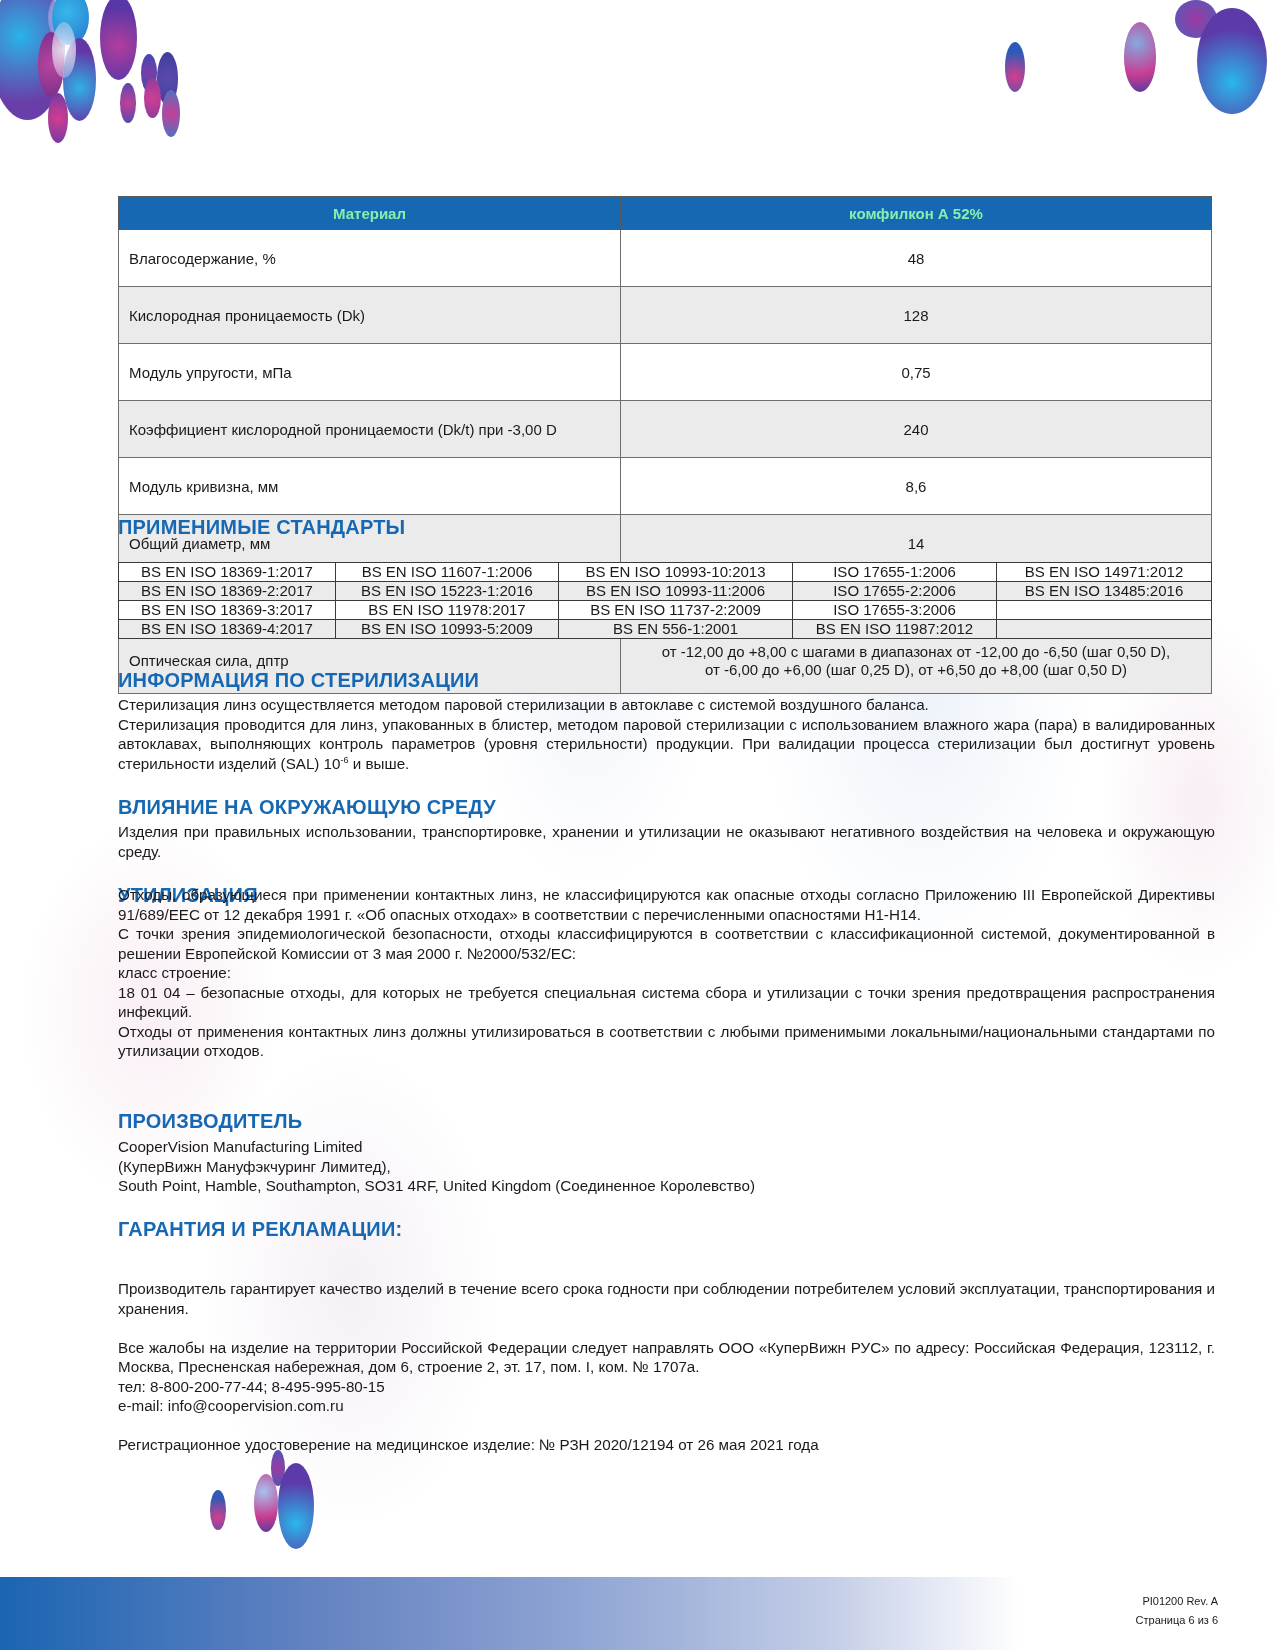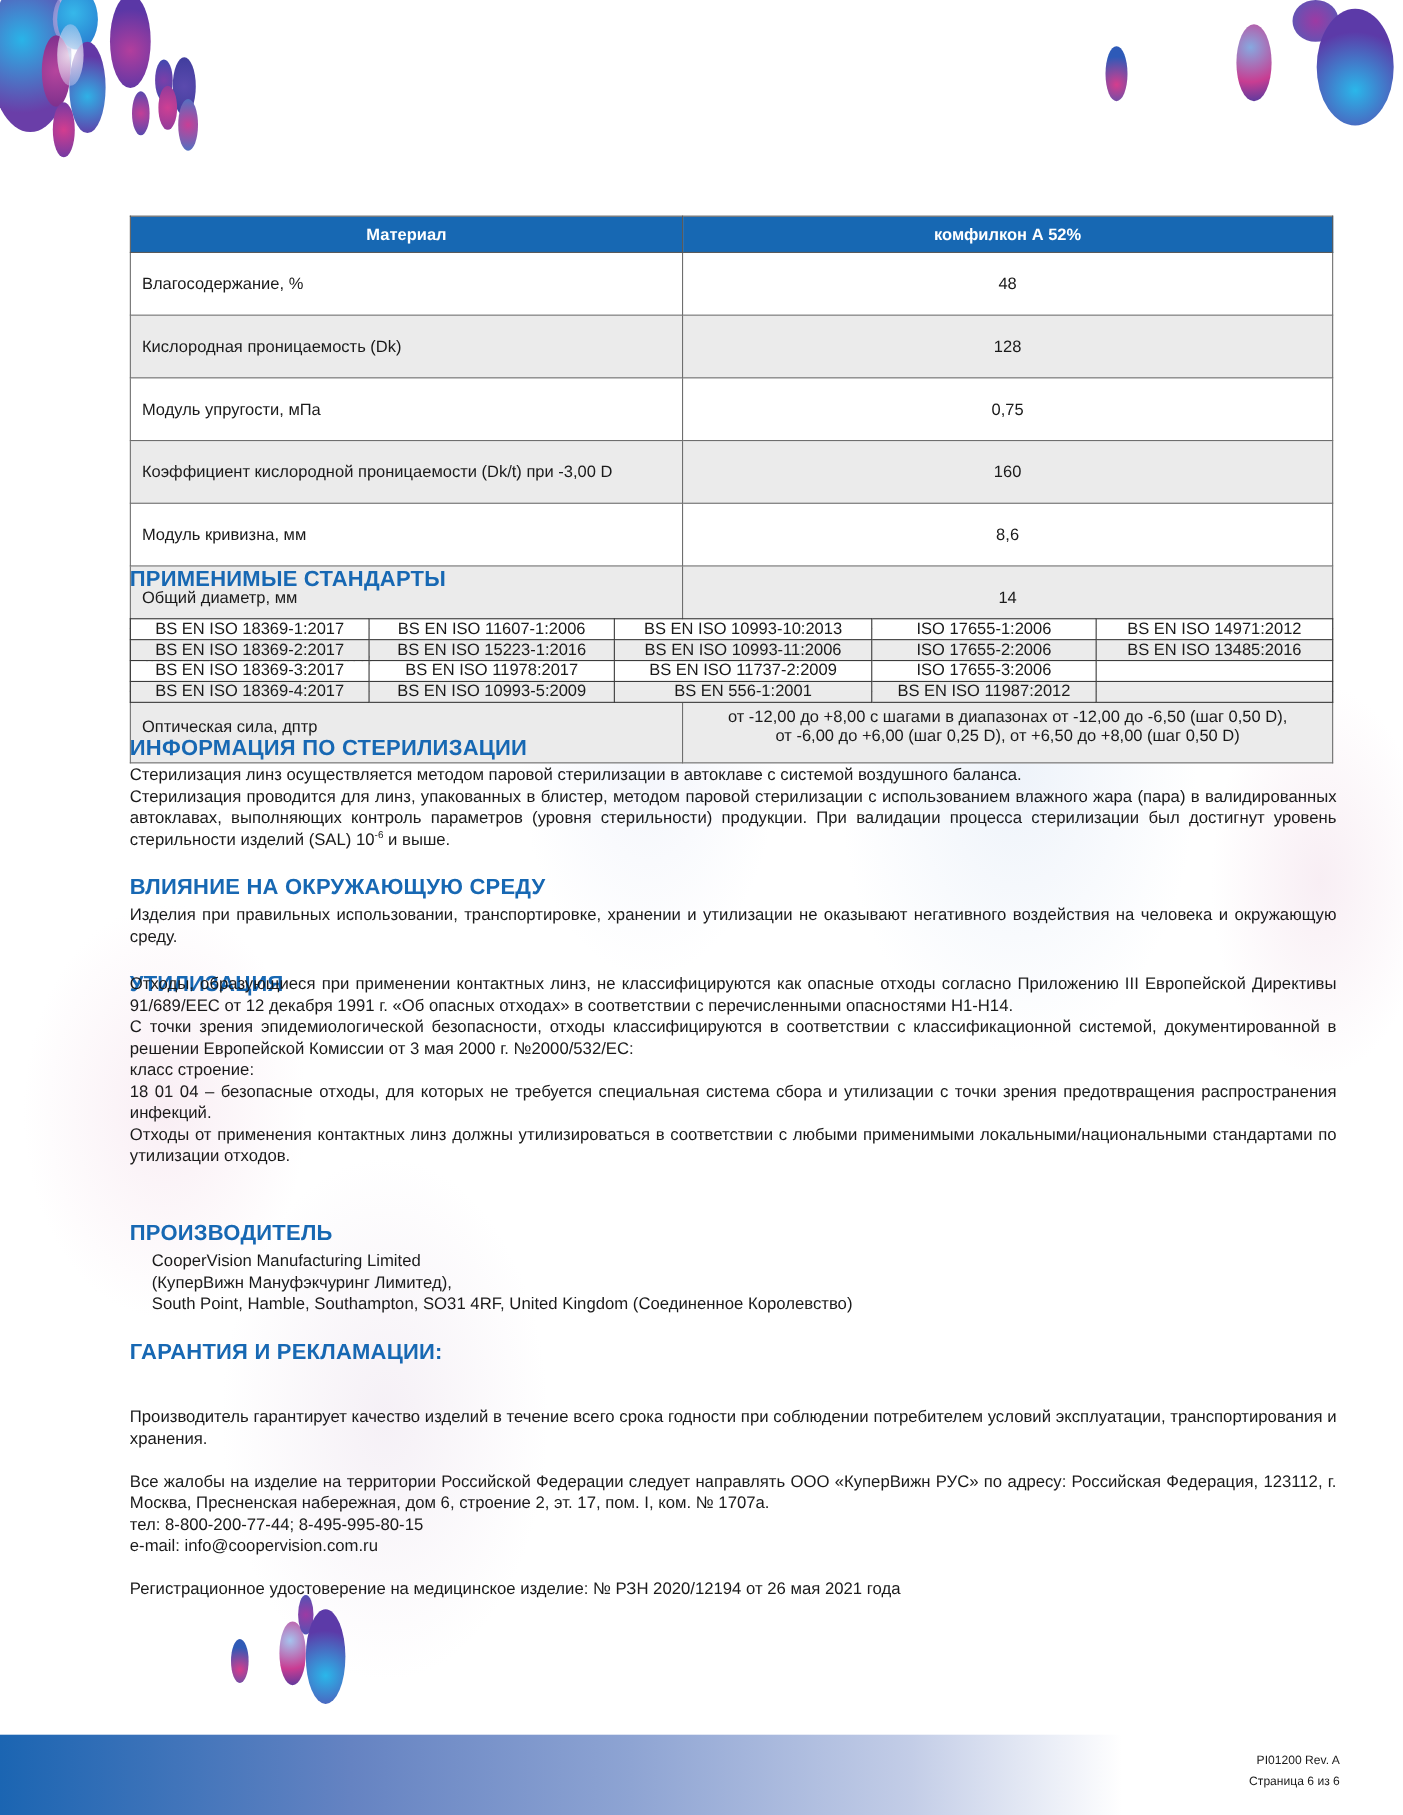--- a/index.html
+++ b/index.html
@@ -11,21 +11,21 @@
   }
   .bg-blob { position: absolute; border-radius: 50%; }
   .deco { position: absolute; border-radius: 50%; }
 
   
   table.props {
     position: absolute; left: 118px; top: 196px; width: 1094px;
     border-collapse: collapse; font-size: 15px;
   }
   table.props th {
-    background: #1768b3; color: #ffffff; font-weight: bold; height: 30px;
+    background: #1768b3; color: #86efac; font-weight: bold; height: 30px;
     border: 1px solid #5a5a5a; text-align: center; font-size: 15px;
   }
   table.props td { border: 1px solid #6e6e6e; height: 30px; padding: 13px 10px; }
   table.props td.val { text-align: center; }
   table.props tr.alt td { background: #ebebeb; }
   table.props tr.white td { background: #ffffff; }
   table.props td.lbl { width: 481px; }
   table.props tr.tall td { height: 38px; line-height: 18px; }
 
   h2.sec {
@@ -110,21 +110,21 @@
     <tr class="alt">
       <td class="lbl">Кислородная проницаемость (Dk)</td>
       <td class="val">128</td>
     </tr>
     <tr class="white">
       <td class="lbl">Модуль упругости, мПа</td>
       <td class="val">0,75</td>
     </tr>
     <tr class="alt">
       <td class="lbl">Коэффициент кислородной проницаемости (Dk/t) при -3,00 D</td>
-      <td class="val">160</td>
+      <td class="val">240</td>
     </tr>
     <tr class="white">
       <td class="lbl">Модуль кривизна, мм</td>
       <td class="val">8,6</td>
     </tr>
     <tr class="alt">
       <td class="lbl">Общий диаметр, мм</td>
       <td class="val">14</td>
     </tr>
     <tr class="white">
@@ -189,21 +189,21 @@
 <h2 class="sec" style="top:884px;">УТИЛИЗАЦИЯ</h2>
 <div class="para" style="top:885px;">
   <p class="last">Отходы, образующиеся при применении контактных линз, не классифицируются как опасные отходы согласно Приложению III Европейской Директивы 91/689/EEC от 12 декабря 1991 г. «Об опасных отходах» в соответствии с перечисленными опасностями H1-H14.</p>
   <p class="last">С точки зрения эпидемиологической безопасности, отходы классифицируются в соответствии с классификационной системой, документированной в решении Европейской Комиссии от 3 мая 2000 г. №2000/532/EC:</p>
   <p>класс строение:</p>
   <p class="last">18 01 04 – безопасные отходы, для которых не требуется специальная система сбора и утилизации с точки зрения предотвращения распространения инфекций.</p>
   <p class="last">Отходы от применения контактных линз должны утилизироваться в соответствии с любыми применимыми локальными/национальными стандартами по утилизации отходов.</p>
 </div>
 
 <h2 class="sec" style="top:1110px;">ПРОИЗВОДИТЕЛЬ</h2>
-<div class="para" style="top:1137px;margin-left:20px;">
+<div class="para" style="top:1137px;">
   <p>CooperVision Manufacturing Limited</p>
   <p>(КуперВижн Мануфэкчуринг Лимитед),</p>
   <p>South Point, Hamble, Southampton, SO31 4RF, United Kingdom (Соединенное Королевство)</p>
 </div>
 
 <h2 class="sec" style="top:1218px;">ГАРАНТИЯ И РЕКЛАМАЦИИ:</h2>
 <div class="para" style="top:1279px;">
   <p class="last">Производитель гарантирует качество изделий в течение всего срока годности при соблюдении потребителем условий эксплуатации, транспортирования и хранения.</p>
   <div class="blank"></div>
   <p class="last">Все жалобы на изделие на территории Российской Федерации следует направлять ООО «КуперВижн РУС» по адресу: Российская Федерация, 123112, г. Москва, Пресненская набережная, дом 6, строение 2, эт. 17, пом. I, ком. № 1707а.</p>

